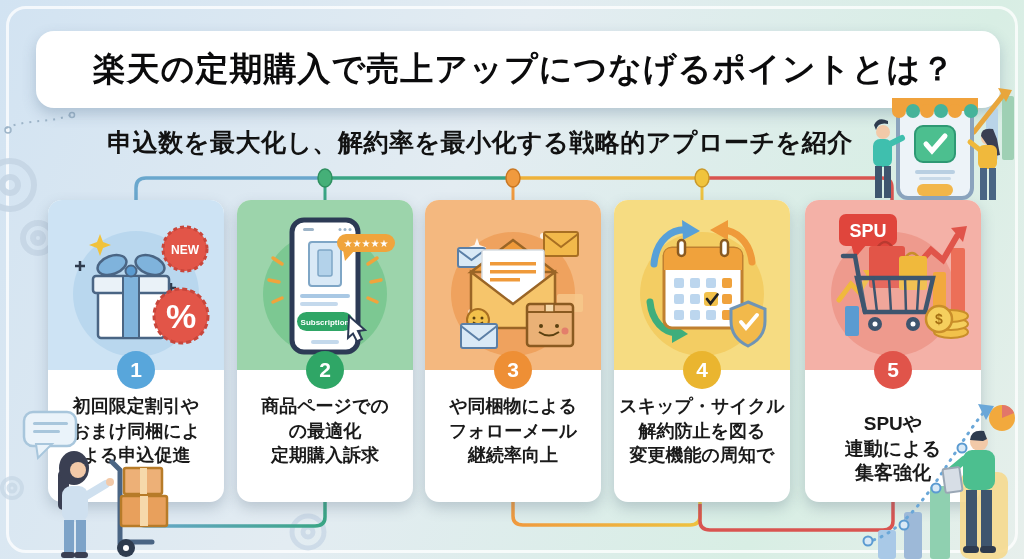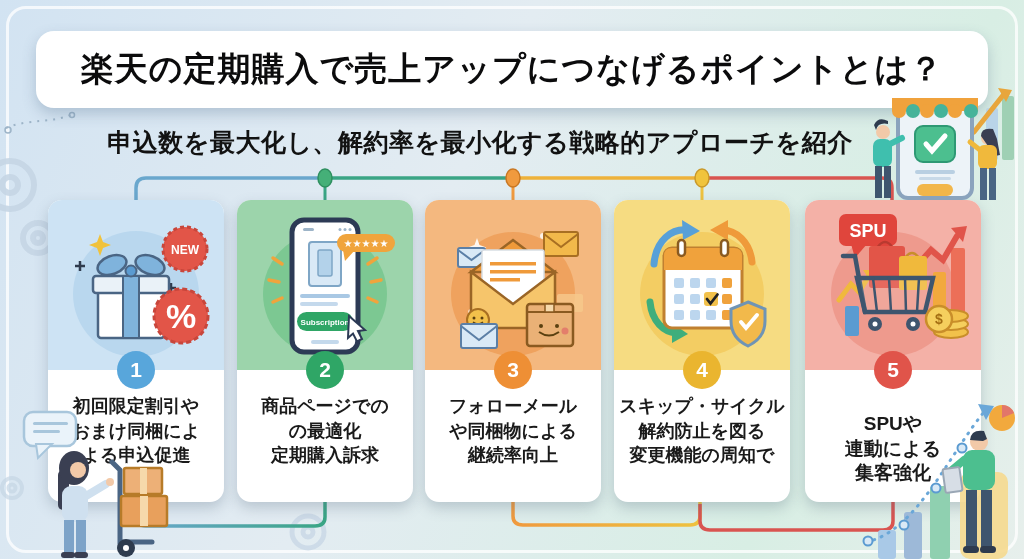--- a/index.html
+++ b/index.html
@@ -8,21 +8,21 @@
     font-family:"Liberation Sans","DejaVu Sans",sans-serif;
     background:linear-gradient(115deg,#d2e3f2 0%,#e3ecf2 42%,#d8eee4 78%,#e7efec 100%);
   }
   .frame{position:absolute;inset:6px;border:3px solid rgba(255,255,255,.75);border-radius:20px;pointer-events:none;z-index:0;}
   .deco{position:absolute;z-index:0;}
   .deco-front{position:absolute;z-index:3;}
   .connectors{position:absolute;left:0;top:0;z-index:1;pointer-events:none;}
   .banner{
     position:absolute;left:36px;top:31px;width:952px;height:77px;z-index:2;
     background:#ffffff;border-radius:18px;box-shadow:0 6px 14px rgba(80,110,140,.30);
-    display:flex;align-items:center;justify-content:center;
+    display:flex;align-items:center;justify-content:center;padding-left:12px;
   }
   .banner .title{font-size:33px;font-weight:900;color:#0b0b0c;letter-spacing:1px;white-space:nowrap;}
   .subtitle{
     position:absolute;left:0;right:64px;top:126px;z-index:2;text-align:center;
     font-size:25px;font-weight:900;color:#121212;letter-spacing:.5px;white-space:nowrap;
   }
   .card{
     position:absolute;top:200px;width:176px;height:302px;z-index:2;
     background:#ffffff;border-radius:14px;box-shadow:0 6px 14px rgba(90,110,130,.30);
   }
@@ -217,22 +217,22 @@
           <rect x="120" y="104" width="9" height="8" fill="#f6d9ab" stroke="#8a5a20" stroke-width="1.5"></rect>
           <circle cx="116" cy="126" r="2" fill="#5a4010"></circle>
             <circle cx="132" cy="126" r="2" fill="#5a4010"></circle>
           <path d="M114,132 Q124,139 134,132" stroke="#5a4010" stroke-width="2" fill="none"></path>
           <circle cx="140" cy="131" r="3.5" fill="#e2766a" opacity=".85"></circle>
         </g>
       </svg>
     </div>
     <div class="num">3</div>
     <div class="txt">
+      <div>や同梱物による</div>
       <div>フォローメール</div>
-      <div>や同梱物による</div>
       <div>継続率向上</div>
     </div>
   </div>
 
   <div class="card c4">
     <div class="art">
       <svg class="art-svg" viewBox="0 0 176 170">
         <circle cx="88" cy="94" r="62" fill="#f3cd63"></circle>
         <g fill="none" stroke-linecap="round">
           <path d="M40,64 C42,40 58,28 74,30" stroke="#58a0d8" stroke-width="7"></path>

